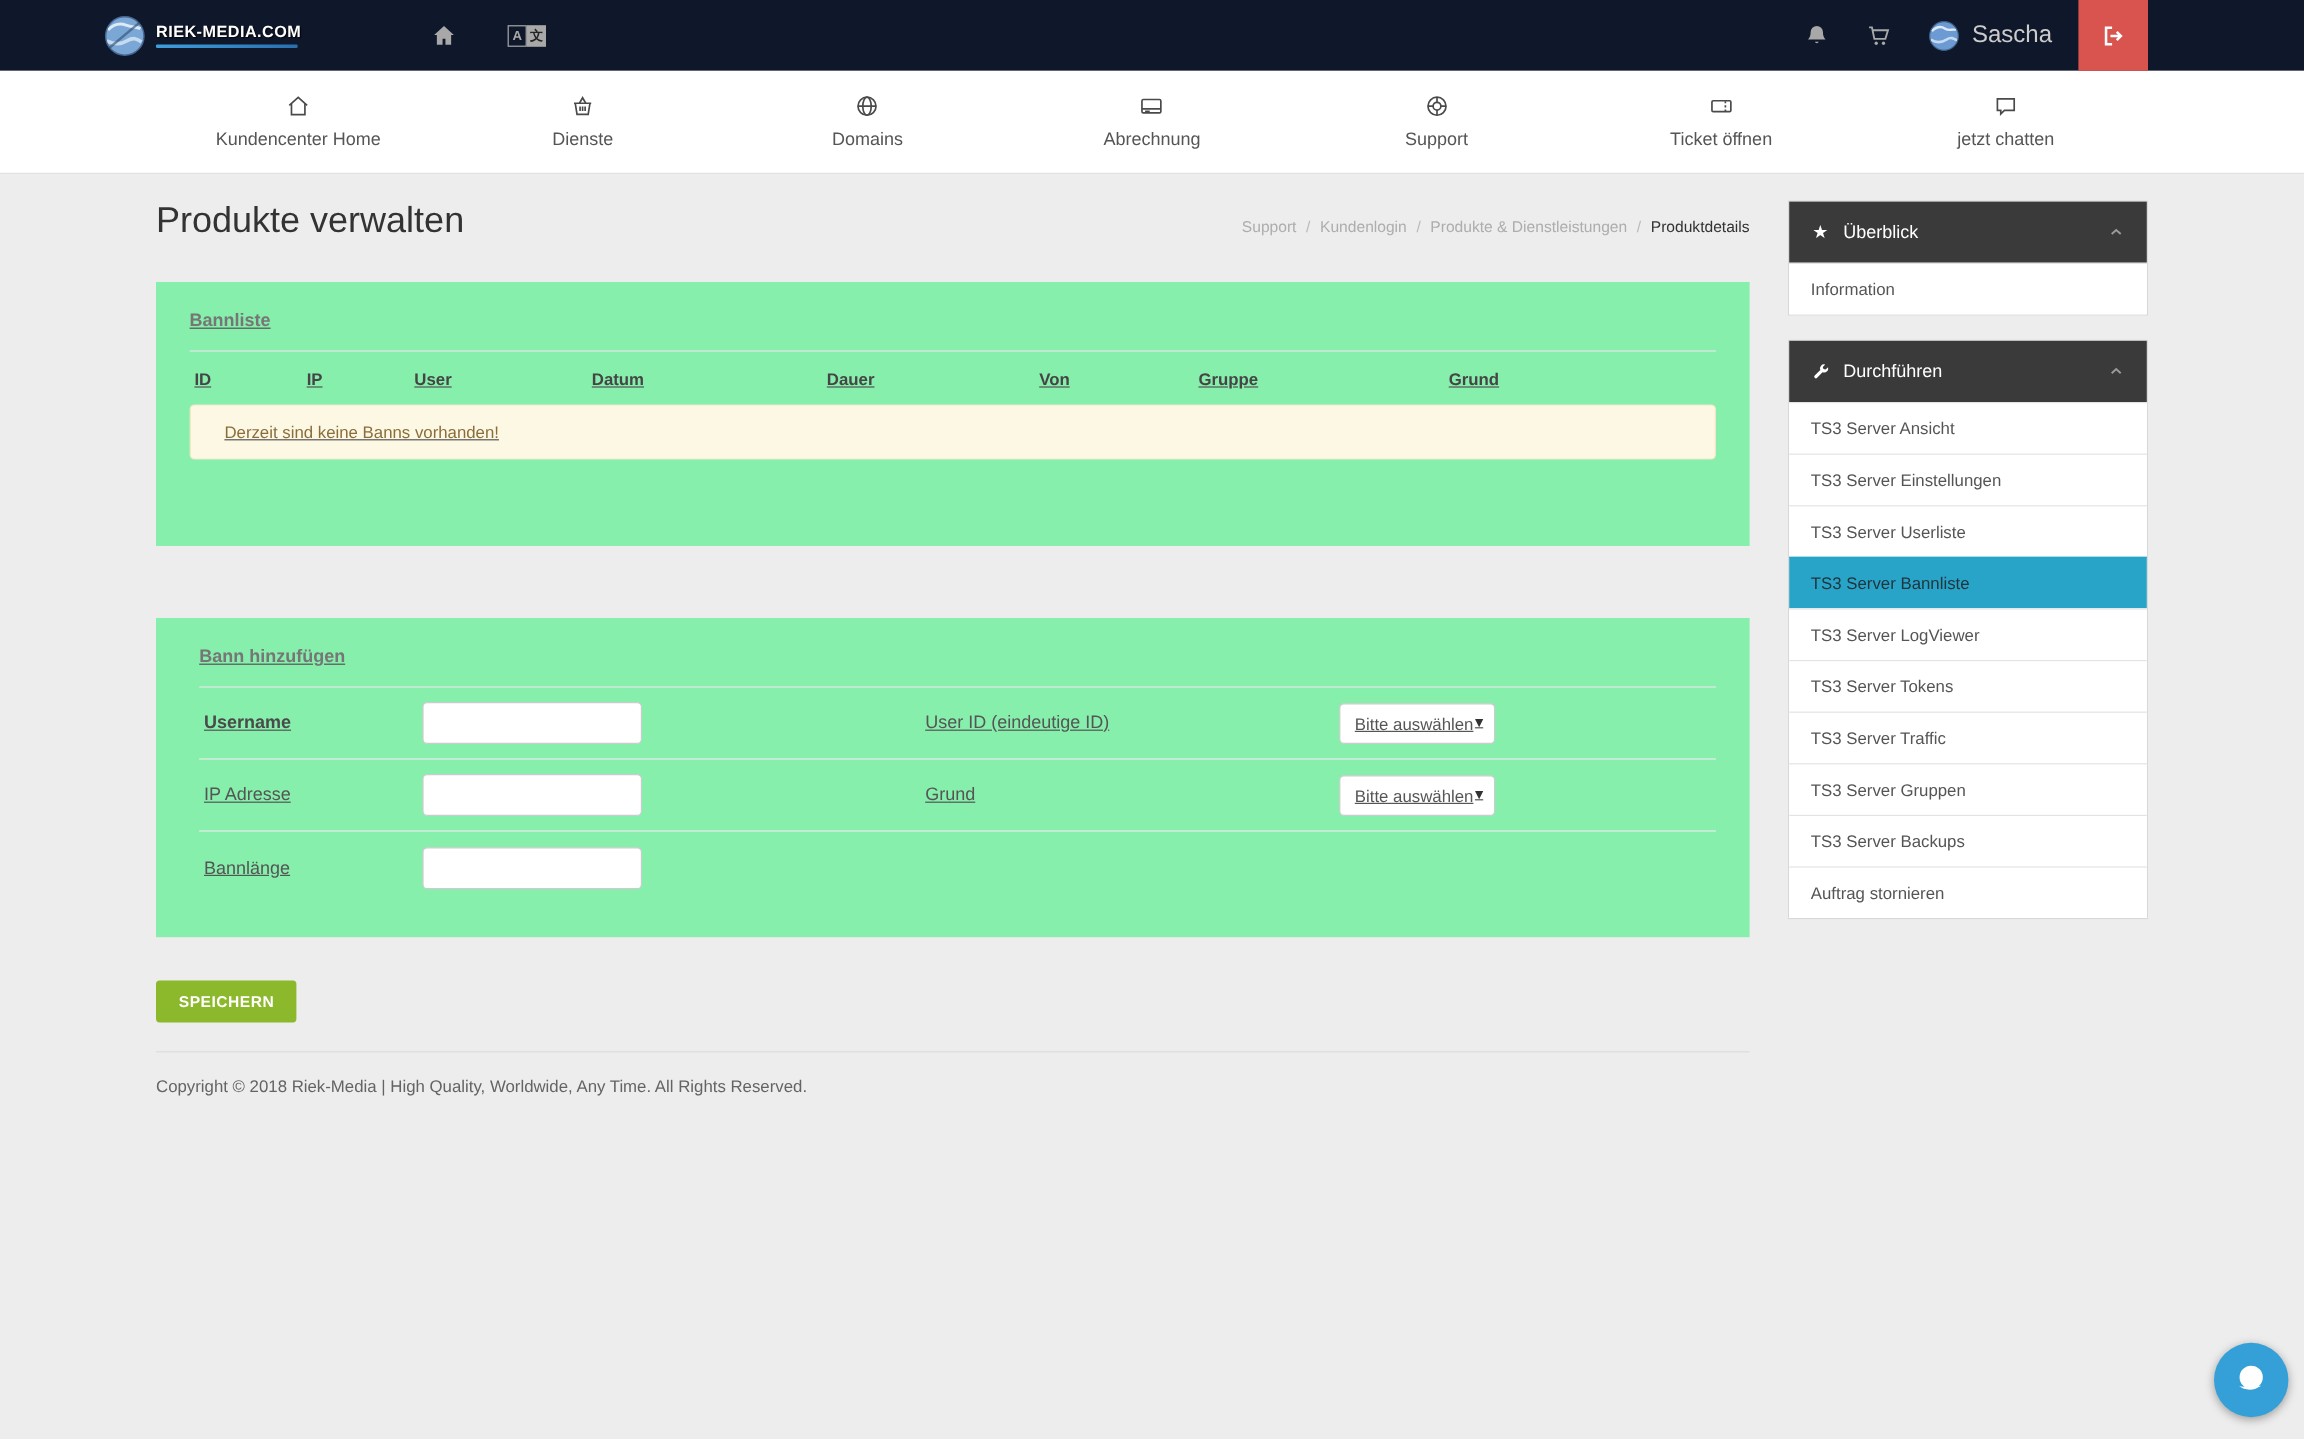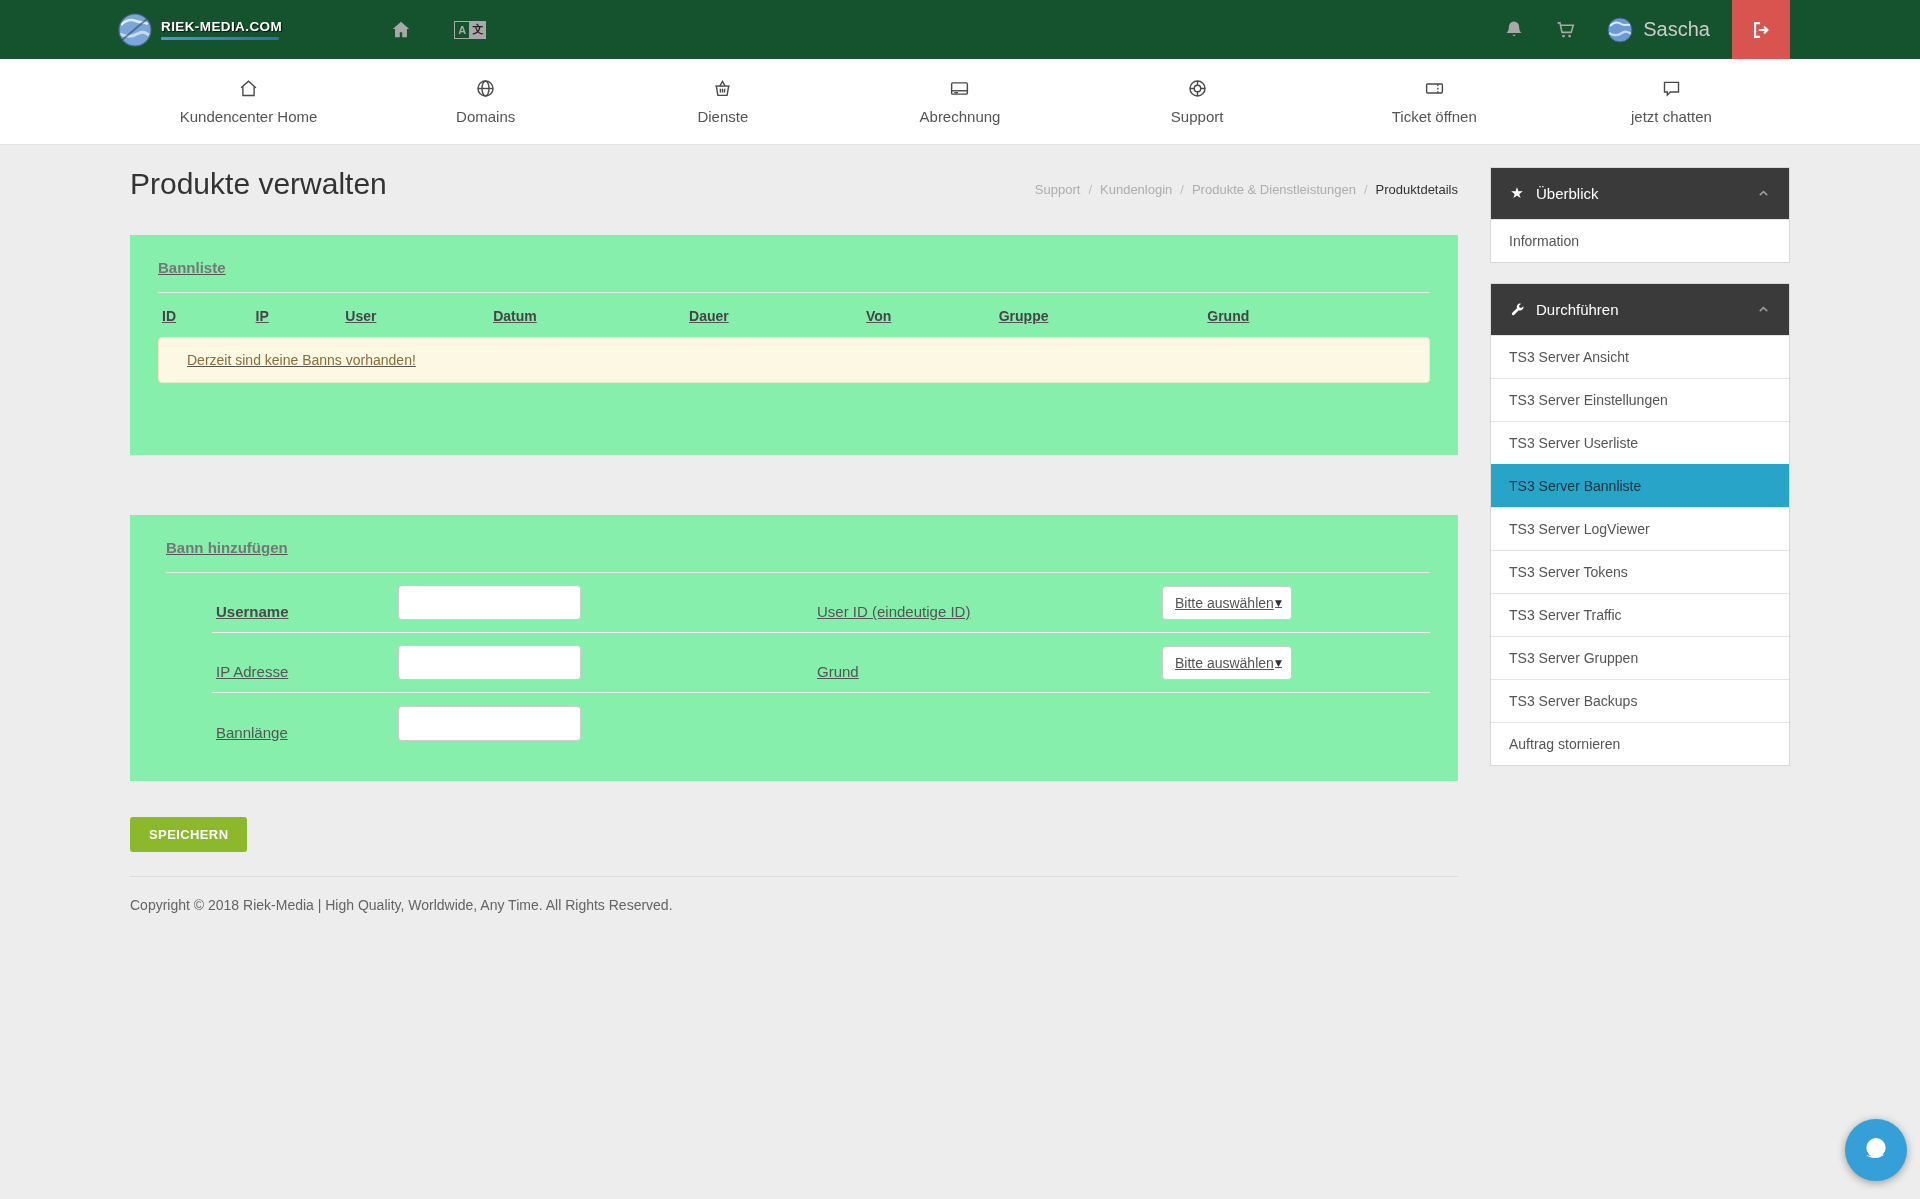--- a/index.html
+++ b/index.html
@@ -8,23 +8,23 @@
     font-family:"Liberation Sans", sans-serif;
     background:#ededed;
     color:#555;
     overflow:hidden;
     position:relative;
   }
   .uni { font-family:"DejaVu Sans", sans-serif; }
 
   
   .topbar {
-    height:59px; background:#14532d;
+    height:59px; background:#0f172a;
     display:flex; align-items:center;
-    padding-left:117px;
+    padding-left:86px;
   }
   .logo { display:flex; align-items:center; gap:8px; cursor:pointer; }
   .logo-globe { width:36px; height:36px; }
   .logo-textwrap { display:flex; flex-direction:column; gap:3px; }
   .logo-text {
     color:#fff; font-weight:700; font-size:13.5px; letter-spacing:.4px;
     text-shadow:1px 1px 1px rgba(0,0,0,.8);
   }
   .logo-tagline { height:3px; width:118px; background:linear-gradient(90deg,#3f9edd,#2a6fae); border-radius:1px; }
   .topbar-mid { display:flex; align-items:center; gap:42px; margin-left:108px; color:#a8a8a8; }
@@ -85,21 +85,21 @@
   .ban-head span:nth-child(6){ width:10.5%; }
   .ban-head span:nth-child(7){ width:16.5%; }
   .ban-head span:nth-child(8){ flex:1; }
   .alert-warning {
     background:#fcf8e3; border:1px solid #f3e7c5; color:#8a6d3b;
     border-radius:4px; padding:14px 28px; font-size:14px;
   }
 
   
   .panel-addban { margin-top:60px; padding-bottom:28px;padding-left:36px; }
-  .form-row { display:flex; align-items:flex-end; padding:12px 4px; border-bottom:1px solid #ececec; min-height:60px;margin-left:46px; }
+  .form-row { display:flex; align-items:center; padding:12px 4px; border-bottom:1px solid #ececec; min-height:60px; }
   .form-row:last-child { border-bottom:none; }
   .fr-label { width:182px; font-size:15px; color:#555; }
   .fr-label.bold { font-weight:700; color:#4a4a4a; }
   .fr-input {
     width:183px; height:35px; border:1px solid #ccc; border-radius:4px;
     padding:0 10px; font-size:14px; color:#555; background:#fff; outline:none;
     font-family:"Liberation Sans", sans-serif;
   }
   .fr-rlabel { margin-left:236px; width:345px; font-size:15px; color:#555; }
   .fr-select {
@@ -199,34 +199,34 @@
 <nav class="subnav">
   <div class="subnav-item">
     <svg viewBox="0 0 24 24" fill="none" stroke="currentColor" stroke-width="1.6">
       <path d="M3.5 11.2 12 3.6l8.5 7.6"></path>
         <path d="M5.6 9.6V20h12.8V9.6"></path>
     </svg>
     <span>Kundencenter Home</span>
   </div>
   <div class="subnav-item">
     <svg viewBox="0 0 24 24" fill="none" stroke="currentColor" stroke-width="1.6">
-      <circle cx="12" cy="12" r="8.6"></circle>
-        <ellipse cx="12" cy="12" rx="4" ry="8.6"></ellipse>
-        <path d="M3.4 12h17.2"></path>
-    </svg>
-    <span>Domains</span>
-  </div>
-  <div class="subnav-item">
-    <svg viewBox="0 0 24 24" fill="none" stroke="currentColor" stroke-width="1.6">
       <path d="M3.8 9.2h16.4"></path>
         <path d="m5 9.2 1.7 10.6h10.6L19 9.2"></path>
         <path d="m9 9.2 3-5.2 3 5.2"></path>
         <path d="M9.6 12.4v4.2M12 12.4v4.2M14.4 12.4v4.2"></path>
     </svg>
     <span>Dienste</span>
+  </div>
+  <div class="subnav-item">
+    <svg viewBox="0 0 24 24" fill="none" stroke="currentColor" stroke-width="1.6">
+      <circle cx="12" cy="12" r="8.6"></circle>
+        <ellipse cx="12" cy="12" rx="4" ry="8.6"></ellipse>
+        <path d="M3.4 12h17.2"></path>
+    </svg>
+    <span>Domains</span>
   </div>
   <div class="subnav-item">
     <svg viewBox="0 0 24 24" fill="none" stroke="currentColor" stroke-width="1.6">
       <rect x="3" y="5.6" width="18" height="12.8" rx="1.4"></rect>
         <path d="M3 14.6h18"></path>
         <path d="M6 16.8h4.4"></path>
     </svg>
     <span>Abrechnung</span>
   </div>
   <div class="subnav-item">

